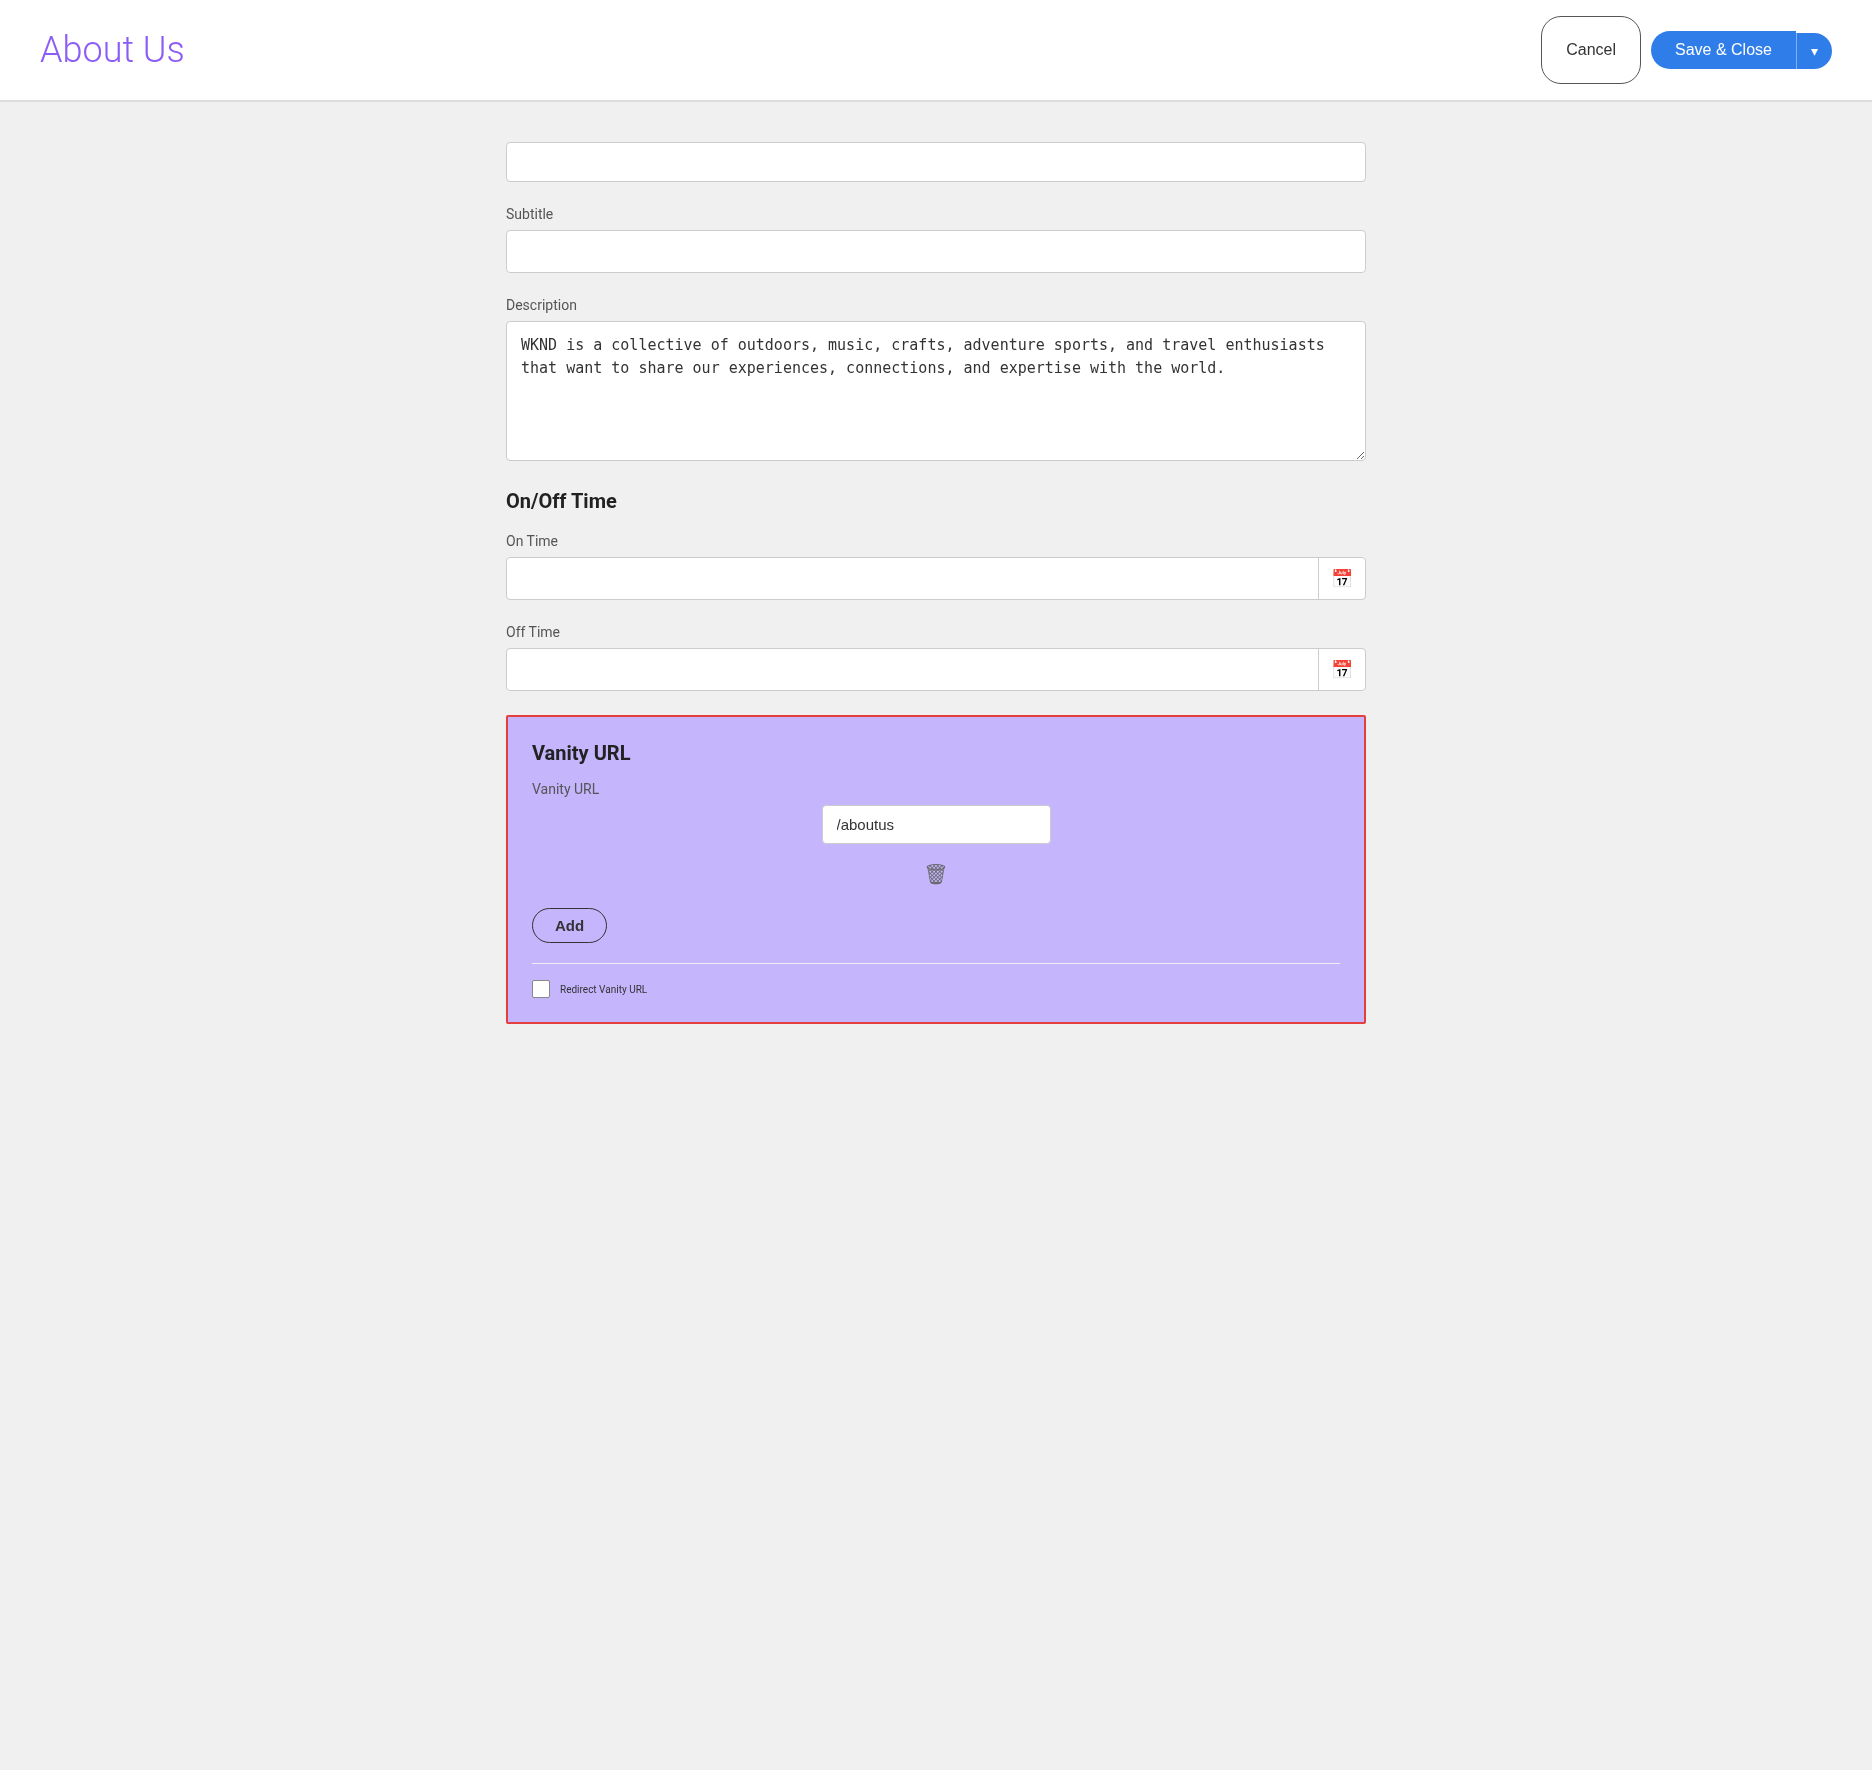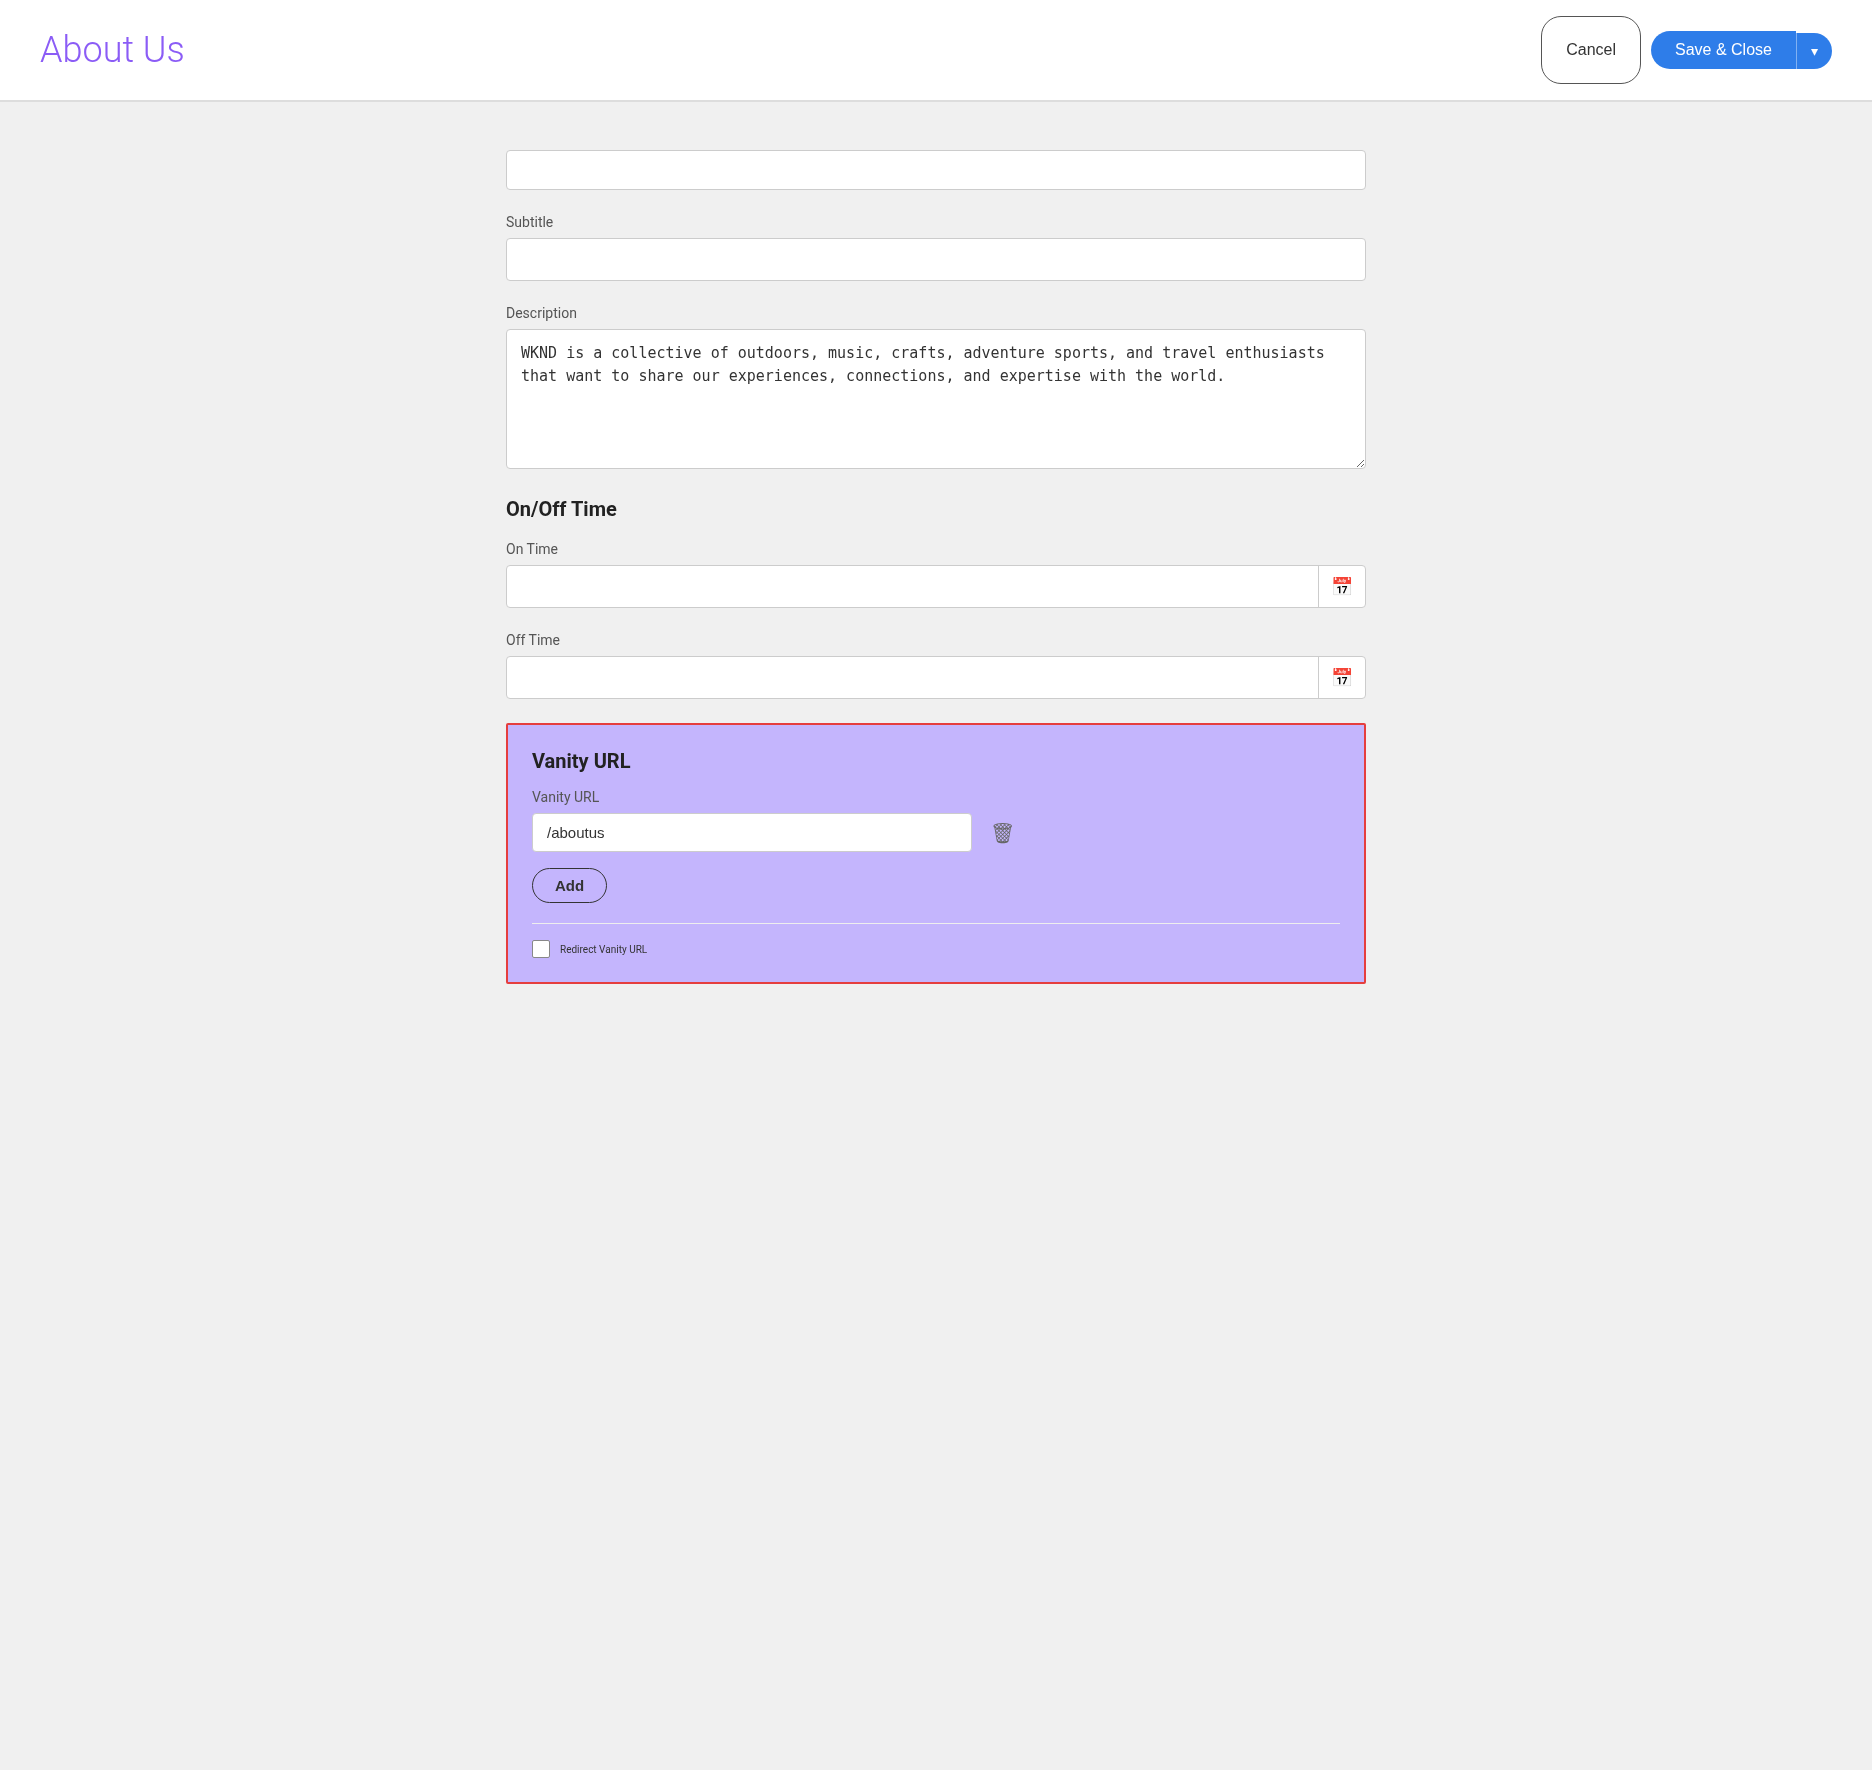--- a/index.html
+++ b/index.html
@@ -67,21 +67,21 @@
       cursor: pointer;
     }
 
     .save-close-group {
       display: flex;
       align-items: flex-end;
     }
 
     .content {
       max-width: 900px;
-      margin: 8px auto;
+      margin: 0 auto;
       padding: 40px 20px;
     }
 
     .form-section {
       margin-bottom: 24px;
     }
 
     .field-label {
       font-size: 14px;
       color: #555;
@@ -169,20 +169,21 @@
     .vanity-url-section .section-heading {
       margin-bottom: 16px;
       margin-top: 0;
     }
 
     .vanity-url-row {
       display: flex;
       align-items: center;
       gap: 12px;
       margin-bottom: 16px;
+      flex-direction: column;
     }
 
     .vanity-url-input {
       flex: 1;
       max-width: 440px;
       padding: 10px 14px;
       border: 1px solid #ccc;
       border-radius: 4px;
       font-size: 15px;
       background: #fff;

